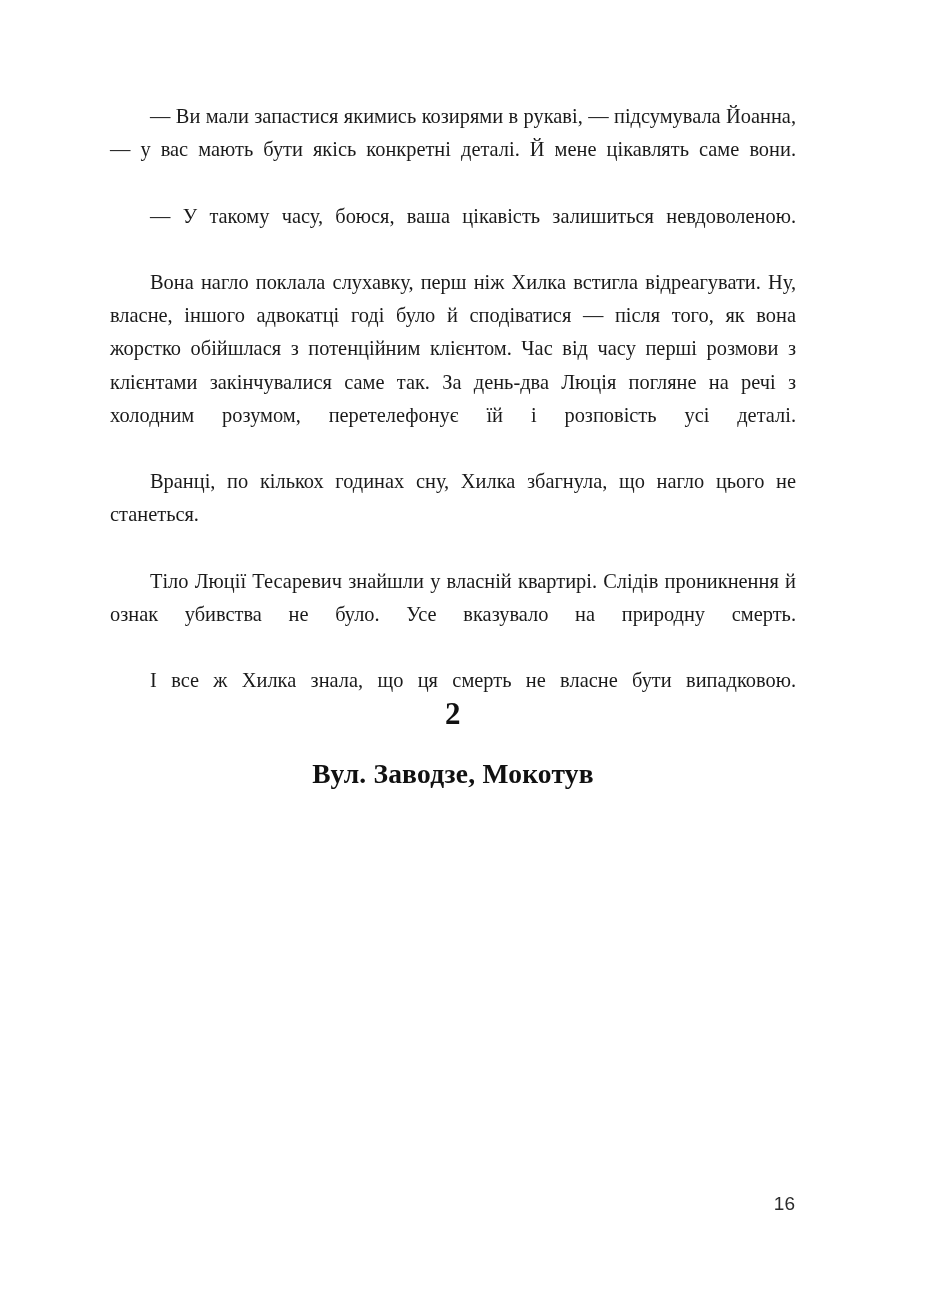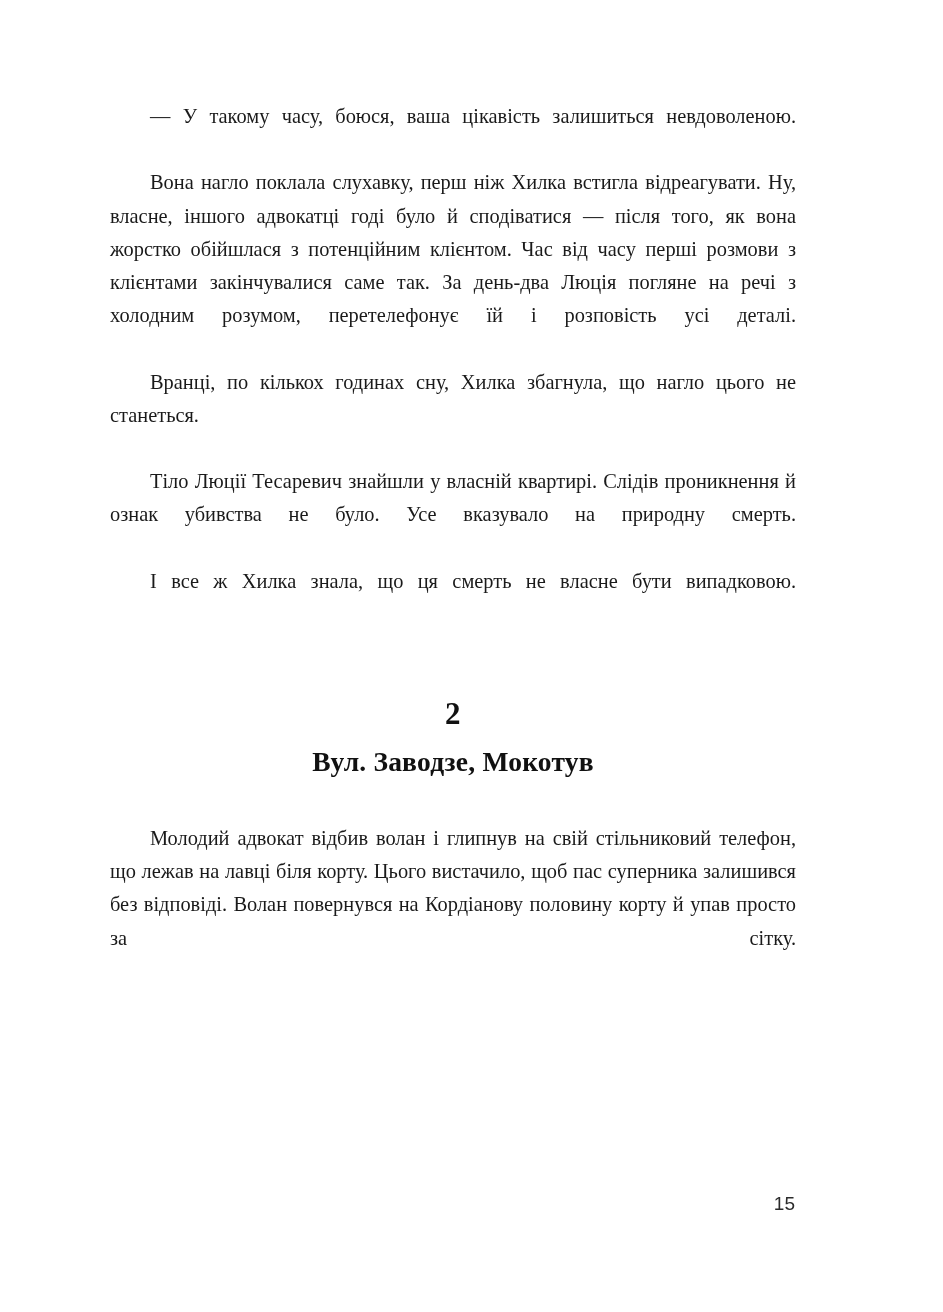--- a/index.html
+++ b/index.html
@@ -54,21 +54,21 @@
 
   .chapter-number {
     font-size: 31px;
     font-weight: bold;
     line-height: 36px;
     letter-spacing: 0.5px;
     color: #111111;
   }
 
   .chapter-title {
-    margin-top: 13px;
+    margin-top: 25px;
     font-size: 27.5px;
     font-weight: bold;
     line-height: 34px;
     letter-spacing: 0.2px;
     color: #111111;
   }
 
   .chapter-body {
     position: absolute;
     left: 110px;
@@ -101,31 +101,31 @@
     color: #2b2b2b;
     text-align: right;
   }
 </style>
 </head>
 <body>
 
 <div class="page">
 
   <div class="text-block">
+    <p class="body">— Ви мали запастися якимись козирями в рукаві, — підсумувала Йоанна, — у вас мають бути якісь конкретні деталі. Й мене цікавлять саме вони.</p>
     <p class="body">— У такому часу, боюся, ваша цікавість залишиться невдоволеною.</p>
     <p class="body">Вона нагло поклала слухавку, перш ніж Хилка встигла відреагувати. Ну, власне, іншого адвокатці годі було й сподіватися — після того, як вона жорстко обійшлася з потенційним клієнтом. Час від часу перші розмови з клієнтами закінчувалися саме так. За день-два Люція погляне на речі з холодним розумом, перетелефонує їй і розповість усі деталі.</p>
     <p class="body">Вранці, по кількох годинах сну, Хилка збагнула, що нагло цього не станеться.</p>
     <p class="body">Тіло Люції Тесаревич знайшли у власній квартирі. Слідів проникнення й ознак убивства не було. Усе вказувало на природну смерть.</p>
     <p class="body">І все ж Хилка знала, що ця смерть не власне бути випадковою.</p>
   </div>
 
   <div class="chapter-block">
     <div class="chapter-number">2</div>
     <div class="chapter-title">Вул. Заводзе, Мокотув</div>
   </div>
 
   <div class="chapter-body">
-    <p class="body">Молодий адвокат відбив волан і глипнув на свій стільниковий телефон, що лежав на лавці біля корту. Цього вистачило, щоб пас суперника залишився без відповіді. Волан повернувся на Кордіанову половину корту й упав просто за сітку.</p>
   </div>
 
-  <div class="page-number">15</div>
+  <div class="page-number">16</div>
 
 </div>
 
 </body></html>

